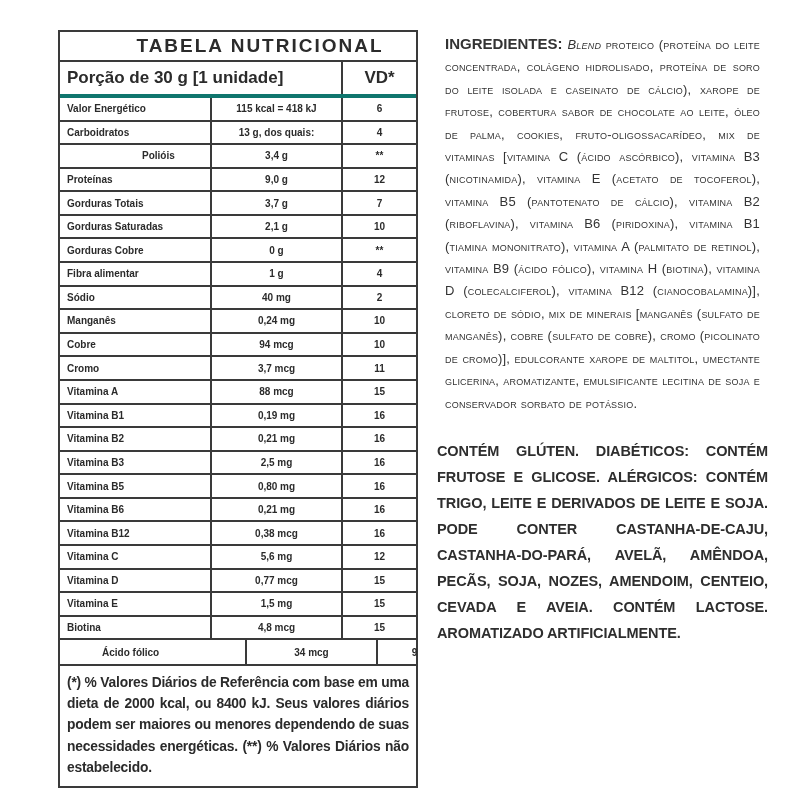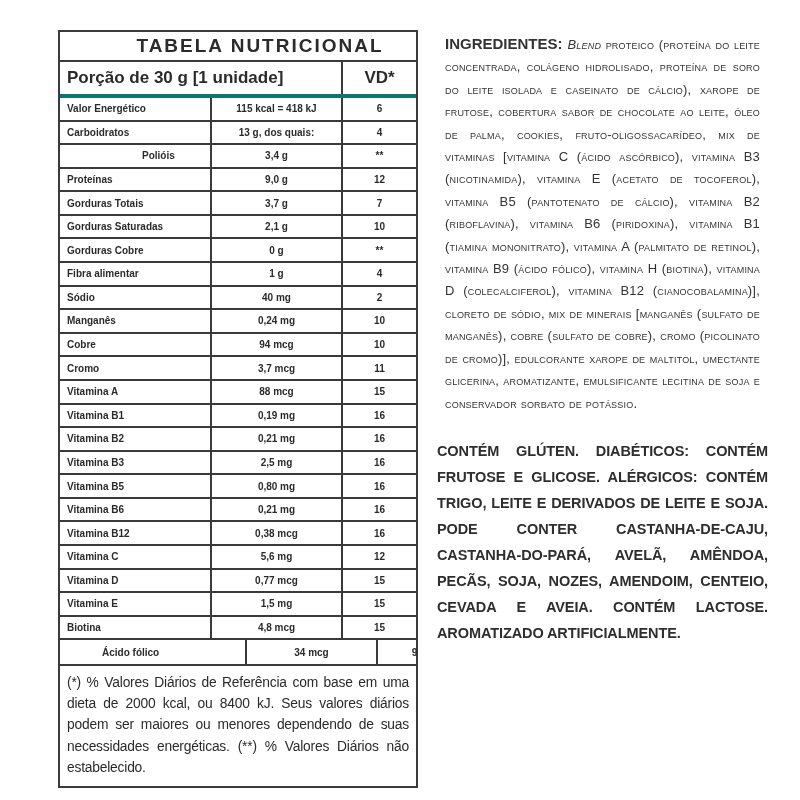--- a/index.html
+++ b/index.html
@@ -46,21 +46,21 @@
     display:flex; align-items:center; justify-content:center;
     white-space:nowrap;
   }
   .cell-vd {
     border-left:2px solid #3a3a3a;
     display:flex; align-items:center; justify-content:center;
   }
   .nt-foot {
     border-top:2px solid #3a3a3a;
     padding:6px 7px 8px 7px;
-    font-size:13.8px; font-weight:normal; line-height:21.3px;
+    font-size:13.8px; font-weight:bold; line-height:21.3px;
     letter-spacing:-0.2px; text-align:justify;
   }
 
   
   .right-col { position:absolute; left:437px; top:25px; width:331px; }
   .ingredients {
     font-size:13px; line-height:22.4px; letter-spacing:0.2px;
     text-align:justify; font-variant:small-caps; color:#333;
   }
   .ing-label { font-variant:normal; font-weight:bold; font-size:15px; letter-spacing:0; }

